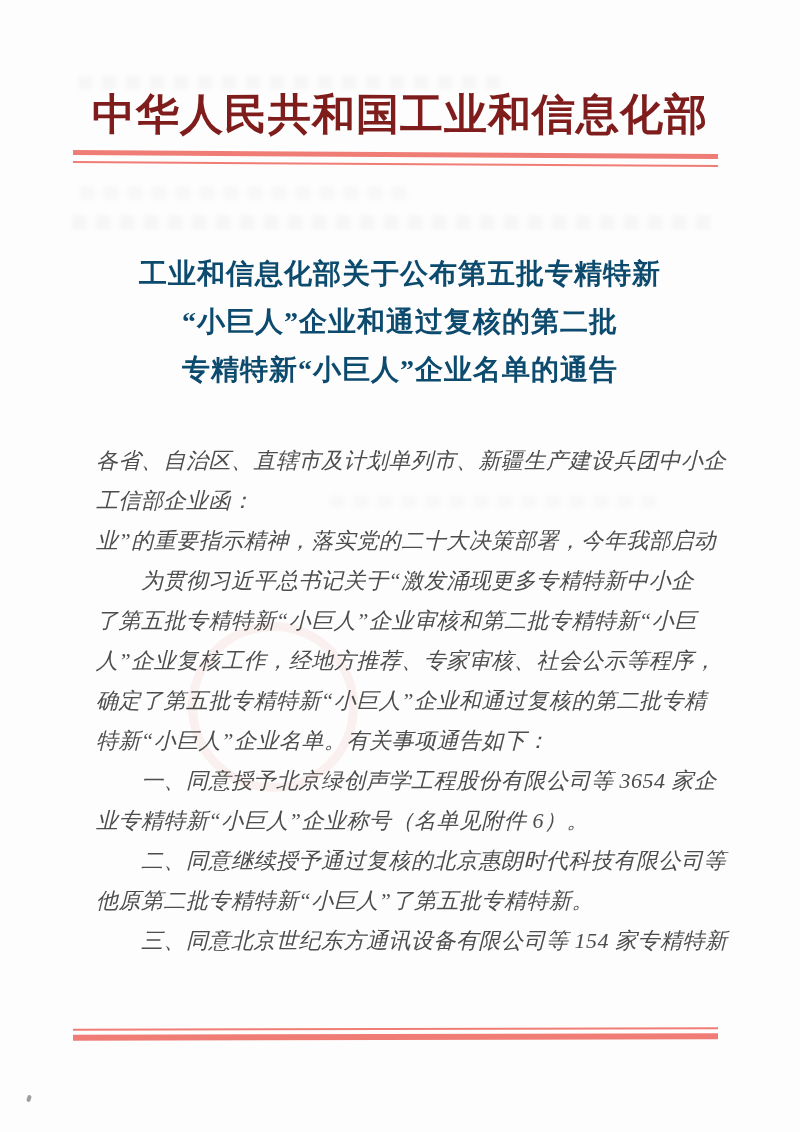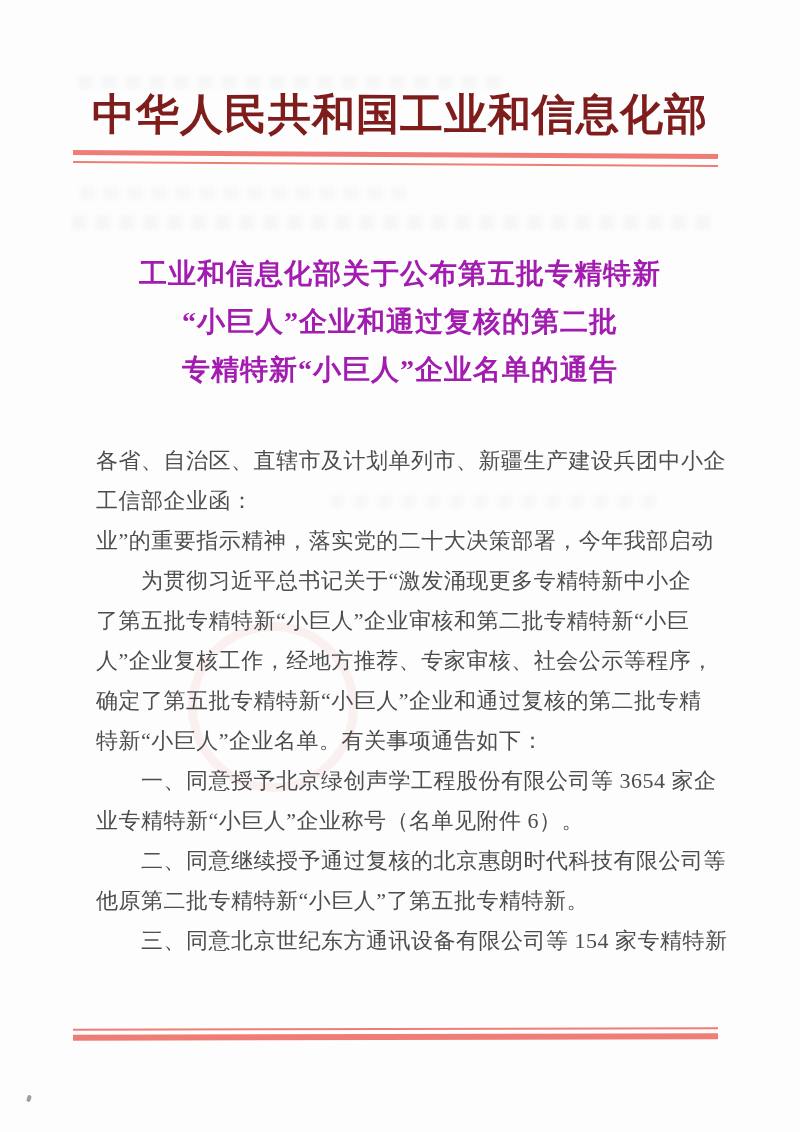--- a/index.html
+++ b/index.html
@@ -56,37 +56,37 @@
 
   
   .doc-title {
     position: absolute;
     top: 250px;
     left: 0;
     width: 100%;
     text-align: center;
     font-size: 28px;
     font-weight: bold;
-    color: #a21caf;
+    color: #0c4a6e;
     line-height: 48px;
     letter-spacing: 1px;
   }
 
   
   .body-text {
     position: absolute;
     top: 441px;
     left: 96px;
     width: 620px;
     font-size: 22px;
     line-height: 40px;
     color: #4d4d4d;
     letter-spacing: 0.5px;
   }
-  .body-line { white-space: nowrap; }
+  .body-line { white-space: nowrap; font-style: italic; }
   .body-line.indent { padding-left: 45px; }
 
   
   .ghost {
     position: absolute;
     background: repeating-linear-gradient(90deg,
       rgba(110,110,110,0.45) 0 14px, rgba(110,110,110,0.05) 14px 24px);
     filter: blur(2px);
     opacity: 0.10;
     border-radius: 2px;

